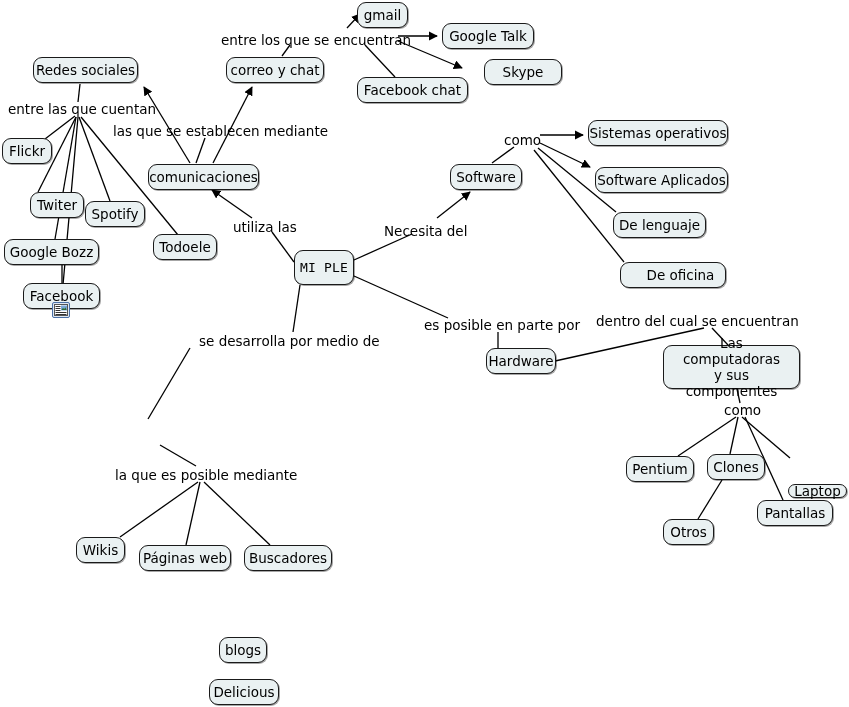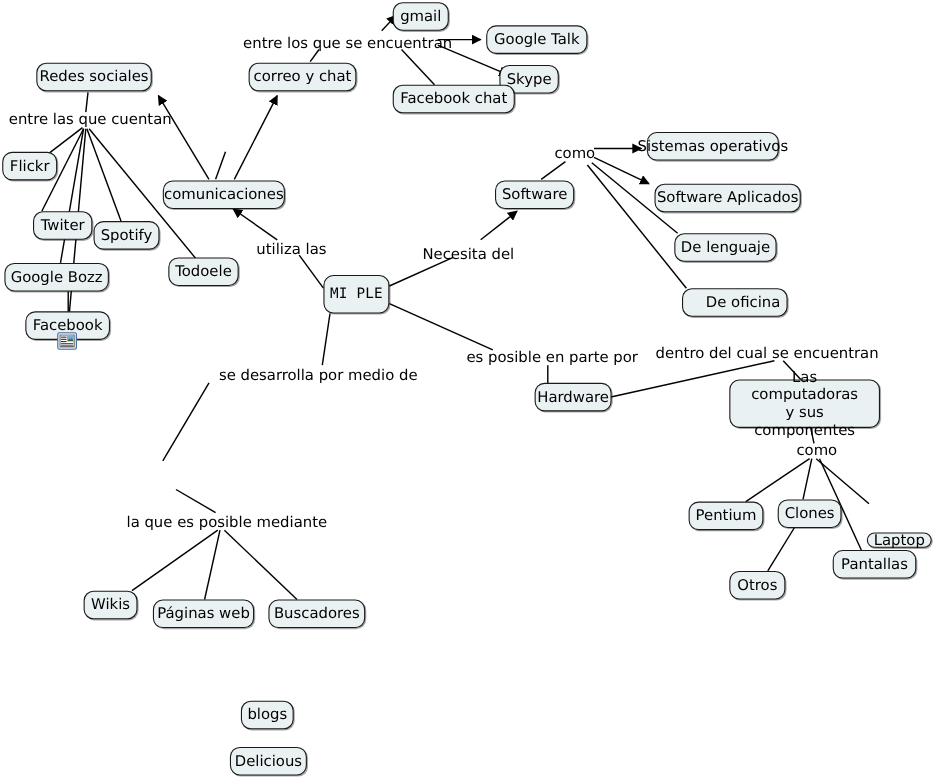--- a/index.html
+++ b/index.html
@@ -148,21 +148,21 @@
   </svg>
 
   <div class="node" style="left:33px;top:57px;width:105px;height:26px;">Redes sociales</div>
 
   <div class="node" style="left:226px;top:57px;width:98px;height:26px;">correo y chat</div>
 
   <div class="node" style="left:357px;top:2px;width:51px;height:26px;">gmail</div>
 
   <div class="node" style="left:442px;top:23px;width:92px;height:26px;">Google Talk</div>
 
-  <div class="node" style="left:454px;top:59px;width:54px;height:26px;text-align:center;">Skype</div>
+  <div class="node" style="left:484px;top:59px;width:78px;height:26px;text-align:center;">Skype</div>
 
   <div class="node" style="left:357px;top:77px;width:111px;height:26px;">Facebook chat</div>
 
   <div class="node" style="left:2px;top:138px;width:50px;height:26px;">Flickr</div>
 
   <div class="node" style="left:2px;top:192px;width:54px;height:26px;margin-left:28px;">Twiter</div>
 
   <div class="node" style="left:85px;top:201px;width:60px;height:26px;">Spotify</div>
 
   <div class="node" style="left:4px;top:239px;width:95px;height:26px;">Google Bozz</div>
@@ -183,27 +183,27 @@
   </div>
 
   <div class="node" style="left:153px;top:234px;width:64px;height:26px;">Todoele</div>
 
   <div class="node" style="left:148px;top:164px;width:111px;height:26px;">comunicaciones</div>
 
   <div class="node mono" style="left:294px;top:250px;width:60px;height:35px;">MI PLE</div>
 
   <div class="node" style="left:450px;top:164px;width:72px;height:26px;">Software</div>
 
-  <div class="node" style="left:588px;top:120px;width:120px;height:26px;">Sistemas operativos</div>
+  <div class="node" style="left:588px;top:120px;width:140px;height:26px;">Sistemas operativos</div>
 
   <div class="node" style="left:613px;top:212px;width:93px;height:26px;">De lenguaje</div>
 
   <div class="node" style="left:595px;top:167px;width:133px;height:26px;">Software Aplicados</div>
 
-  <div class="node" style="left:620px;top:262px;width:96px;height:26px;padding-left:23px;">De oficina</div>
+  <div class="node" style="left:620px;top:262px;width:106px;height:26px;padding-left:23px;">De oficina</div>
 
   <div class="node" style="left:458px;top:348px;width:70px;height:26px;margin-left:28px;">Hardware</div>
 
   <div class="node two-line" style="left:663px;top:345px;width:137px;height:44px;">Las computadoras
 y sus componentes</div>
 
   <div class="node" style="left:626px;top:456px;width:68px;height:26px;">Pentium</div>
 
   <div class="node" style="left:707px;top:454px;width:58px;height:26px;">Clones</div>
 
@@ -221,20 +221,21 @@
   <div class="node" style="left:244px;top:545px;width:88px;height:26px;">Buscadores</div>
 
   <div class="node" style="left:219px;top:637px;width:48px;height:26px;">blogs</div>
 
   <div class="node" style="left:209px;top:679px;width:70px;height:26px;">Delicious</div>
 
   <div class="linklabel" style="left:221px;top:33px;">entre los que se encuentran</div>
 
   <div class="linklabel" style="left:8px;top:102px;">entre las que cuentan</div>
 
+  <div class="linklabel" style="left:113px;top:124px;">las que se establecen mediante</div>
 
   <div class="linklabel" style="left:233px;top:220px;">utiliza las</div>
 
   <div class="linklabel" style="left:384px;top:224px;">Necesita del</div>
 
   <div class="linklabel" style="left:504px;top:133px;">como</div>
 
   <div class="linklabel" style="left:424px;top:318px;">es posible en parte por</div>
 
   <div class="linklabel" style="left:596px;top:314px;">dentro del cual se encuentran</div>

